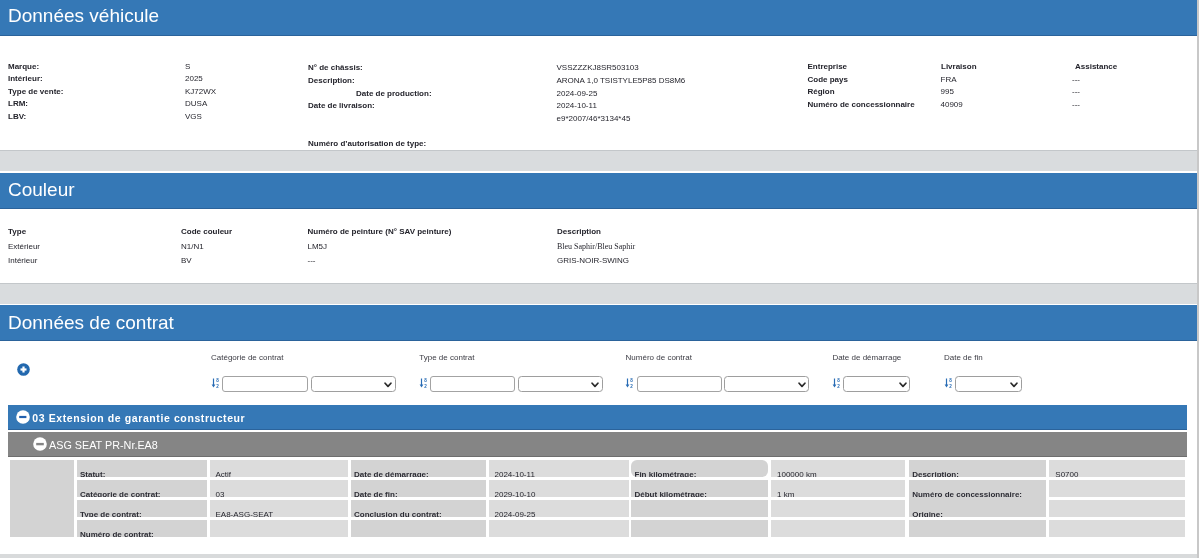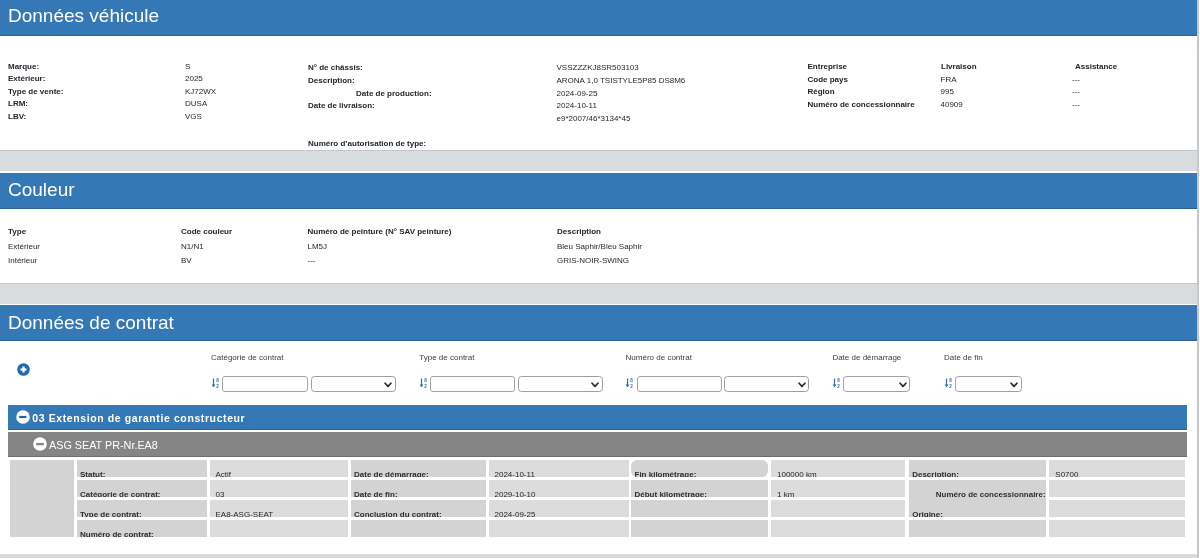--- a/index.html
+++ b/index.html
@@ -33,21 +33,21 @@
     <span>Données de contrat</span>
   </div>
 
 <div class="abs" style="left:1197px; top:0; width:1.5px; height:558px; background:#c8c8c8;"></div>
 
 <div class="abs" style="left:0; top:553.5px; width:1197px; height:4.5px; background:#d8dadb;"></div>
 
 <div id="veh">
     <div class="lbl" style="left: 8px; top: 62.5px;">Marque:</div>
     <div class="val" style="left: 185px; top: 62.5px;">S</div>
-    <div class="lbl" style="left: 8px; top: 75px;">Extérieur:</div>
+    <div class="lbl" style="left: 8px; top: 75px;">Intérieur:</div>
     <div class="val" style="left: 185px; top: 75px;">2025</div>
     <div class="lbl" style="left: 8px; top: 87.5px;">Type de vente:</div>
     <div class="val" style="left: 185px; top: 87.5px;">KJ72WX</div>
     <div class="lbl" style="left: 8px; top: 100px;">LRM:</div>
     <div class="val" style="left: 185px; top: 100px;">DUSA</div>
     <div class="lbl" style="left: 8px; top: 112.5px;">LBV:</div>
     <div class="val" style="left: 185px; top: 112.5px;">VGS</div>
     <div class="lbl" style="left: 308px; top: 64.4px;">N° de châssis:</div>
     <div class="val" style="left: 556.5px; top: 64.4px;">VSSZZZKJ8SR503103</div>
     <div class="lbl" style="left: 308px; top: 77px;">Description:</div>
@@ -73,21 +73,21 @@
   </div>
 
 <div id="coul">
     <div class="lbl" style="left: 8px; top: 228.2px;">Type</div>
     <div class="lbl" style="left: 181px; top: 228.2px;">Code couleur</div>
     <div class="lbl" style="left: 307.5px; top: 228.2px;">Numéro de peinture (N° SAV peinture)</div>
     <div class="lbl" style="left: 557px; top: 228.2px;">Description</div>
     <div class="val" style="left: 8px; top: 242.8px;">Extérieur</div>
     <div class="val" style="left: 181px; top: 242.8px;">N1/N1</div>
     <div class="val" style="left: 307.5px; top: 242.8px;">LM5J</div>
-    <div class="val" style="left: 557px; top: 242.8px;">Bleu Saphir/Bleu Saphir</div>
+    <div class="val" style="left: 557px; top: 242.8px; font-family: Liberation Serif, serif;">Bleu Saphir/Bleu Saphir</div>
     <div class="val" style="left: 8px; top: 257.3px;">Intérieur</div>
     <div class="val" style="left: 181px; top: 257.3px;">BV</div>
     <div class="val" style="left: 307.5px; top: 257.3px;">---</div>
     <div class="val" style="left: 557px; top: 257.3px;">GRIS-NOIR-SWING</div>
   </div>
 
 <div id="filters">
     <svg class="abs" style="left:17px; top:363.3px;" width="13" height="13" viewBox="0 0 13 13">
       <circle cx="6.5" cy="6.5" r="6.3" fill="#2268ae"></circle>
       <rect x="3.5" y="5.4" width="6" height="2.2" fill="#fff"></rect>
@@ -182,21 +182,21 @@
     <div class="cell lc" style="left:631px; top:460px; width:136.5px; height:17px;border-radius:6px;">Fin kilométrage:</div>
     <div class="cell vc" style="left:771px; top:460px; width:134.3px; height:17px;">100000 km</div>
     <div class="cell lc" style="left:908.7px; top:460px; width:136.9px; height:17px;">Description:</div>
     <div class="cell vc" style="left:1049.3px; top:460px; width:135.7px; height:17px;">S0700</div>
     <div class="cell lc" style="left:76.5px; top:480.1px; width:130.5px; height:17px;">Catégorie de contrat:</div>
     <div class="cell vc" style="left:209.5px; top:480.1px; width:138.5px; height:17px;">03</div>
     <div class="cell lc" style="left:350.5px; top:480.1px; width:135.5px; height:17px;">Date de fin:</div>
     <div class="cell vc" style="left:488.5px; top:480.1px; width:140px; height:17px;">2029-10-10</div>
     <div class="cell lc" style="left:631px; top:480.1px; width:136.5px; height:17px;">Début kilométrage:</div>
     <div class="cell vc" style="left:771px; top:480.1px; width:134.3px; height:17px;">1 km</div>
-    <div class="cell lc" style="left:908.7px; top:480.1px; width:136.9px; height:23px;text-align:right;">Numéro de concessionnaire:</div>
+    <div class="cell lc" style="left:908.7px; top:480.1px; width:136.9px; height:23px;">Numéro de concessionnaire:</div>
     <div class="cell vc" style="left:1049.3px; top:480.1px; width:135.7px; height:17px;"></div>
     <div class="cell lc" style="left:76.5px; top:500.2px; width:130.5px; height:17px;">Type de contrat:</div>
     <div class="cell vc" style="left:209.5px; top:500.2px; width:138.5px; height:17px;">EA8-ASG-SEAT</div>
     <div class="cell lc" style="left:350.5px; top:500.2px; width:135.5px; height:17px;">Conclusion du contrat:</div>
     <div class="cell vc" style="left:488.5px; top:500.2px; width:140px; height:17px;">2024-09-25</div>
     <div class="cell lc" style="left:631px; top:500.2px; width:136.5px; height:17px;"></div>
     <div class="cell vc" style="left:771px; top:500.2px; width:134.3px; height:17px;"></div>
     <div class="cell lc" style="left:908.7px; top:500.2px; width:136.9px; height:17px;">Origine:</div>
     <div class="cell vc" style="left:1049.3px; top:500.2px; width:135.7px; height:17px;"></div>
     <div class="cell lc" style="left:76.5px; top:520.3px; width:130.5px; height:16.3px;">Numéro de contrat:</div>

